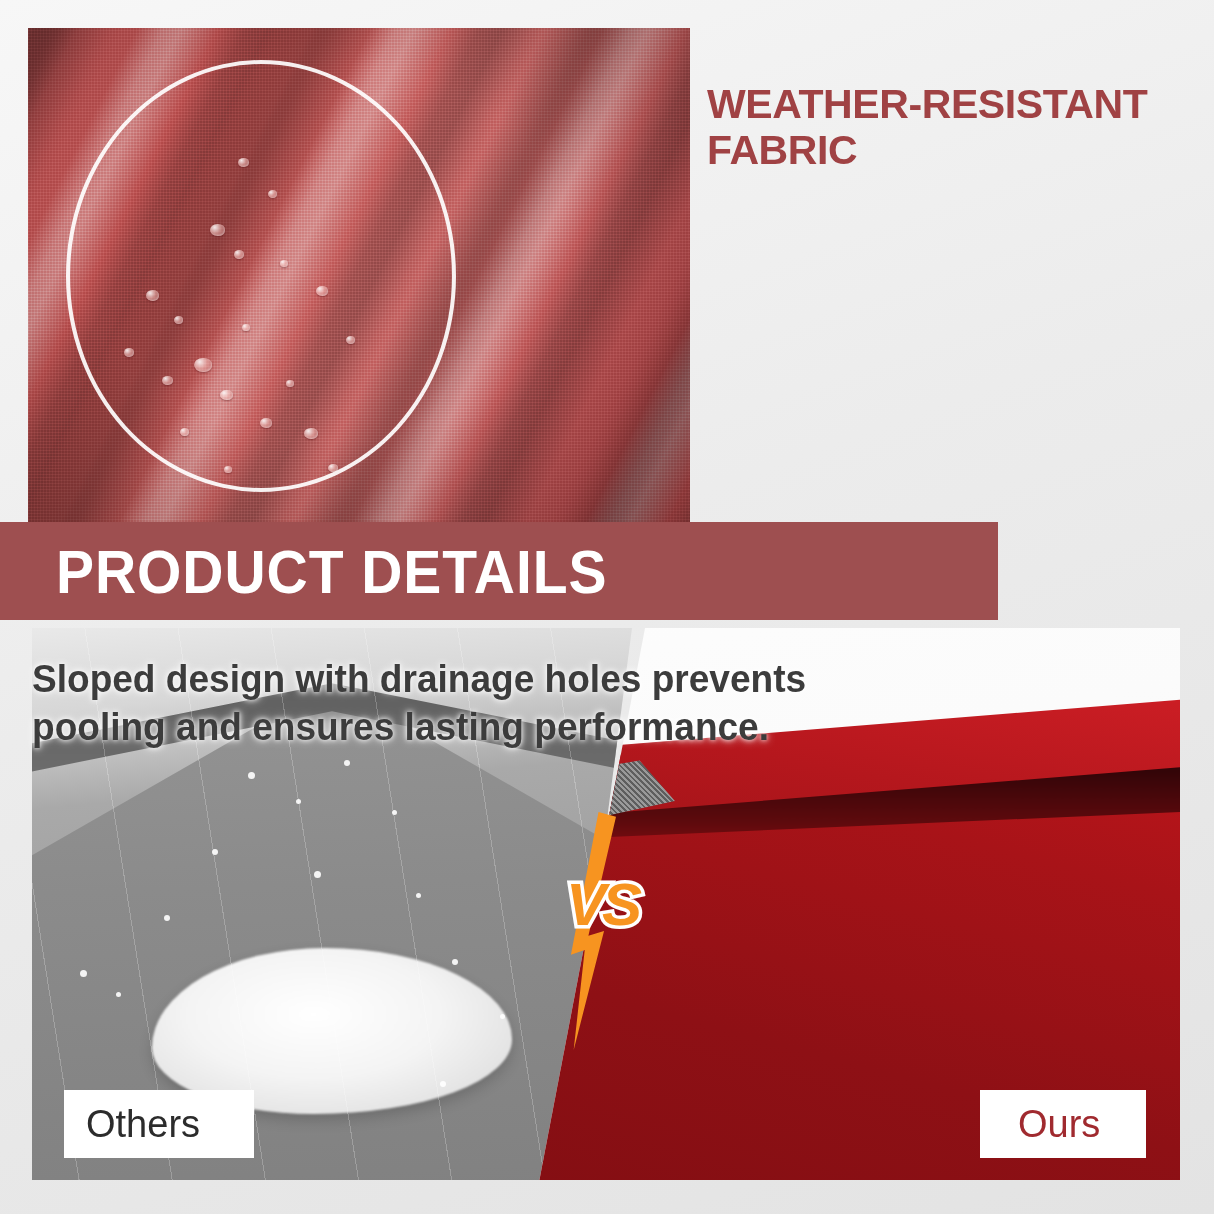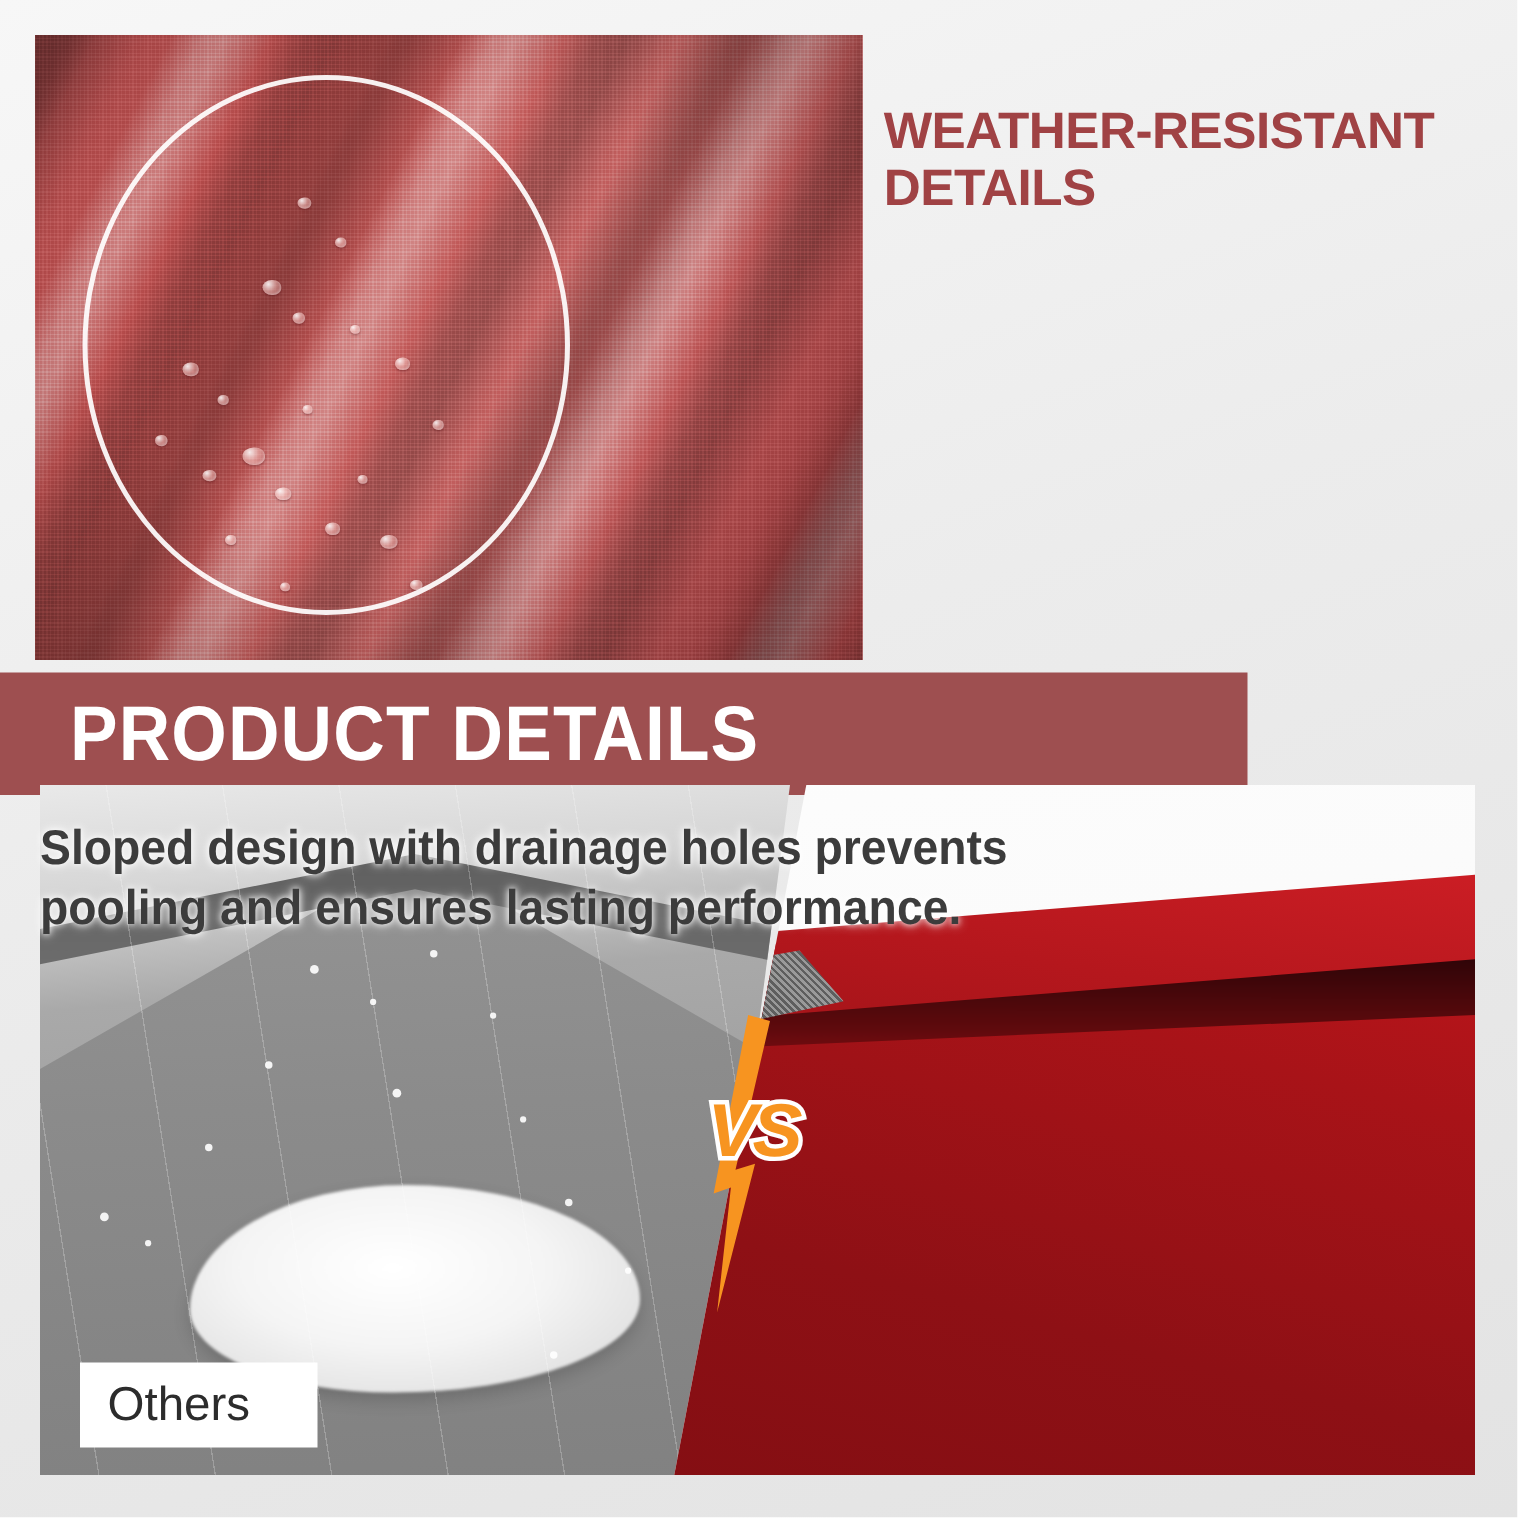--- a/index.html
+++ b/index.html
@@ -80,21 +80,21 @@
   }
   .subcopy {
     margin-top: 14px;
     font-size: 27px; line-height: 1.30;
     color: #4c4c4c;
   }
 
   
   .banner {
     position: absolute;
-    left: 0; top: 538px;
+    left: 0; top: 522px;
     width: 998px; height: 98px;
     background: #9e4f50;
     display: flex; align-items: center;
   }
   .banner-title {
     margin-left: 56px;
     color: #ffffff;
     font-size: 62px;
     font-weight: bold;
     letter-spacing: 1px;
@@ -317,21 +317,21 @@
     <div class="droplet" style="left:276px;top:400px;width:14px;height:11px;"></div>
     <div class="droplet" style="left:300px;top:436px;width:10px;height:8px;"></div>
     <div class="droplet" style="left:196px;top:438px;width:8px;height:7px;"></div>
     <div class="droplet" style="left:252px;top:232px;width:8px;height:7px;"></div>
     <div class="droplet" style="left:96px;top:320px;width:10px;height:9px;"></div>
 
     <div class="fab-circle"></div>
   </div>
 
   <div class="top-text">
-    <div class="headline">WEATHER-RESISTANT DETAILS</div>
+    <div class="headline">WEATHER-RESISTANT FABRIC</div>
   </div>
 
   <div class="banner">
     <div class="banner-title">PRODUCT DETAILS</div>
   </div>
 
   <div class="compare">
 
     <div class="side-others">
       <div class="roof-gray"></div>
@@ -361,20 +361,21 @@
       <div class="mesh-strip"></div>
       <div class="zoom-cone"></div>
       <div class="tiny-hole" style="left:24px;top:372px;"></div>
       <div class="tiny-hole" style="left:452px;top:348px;width:11px;height:9px;"></div>
       <div class="magnifier">
         <div class="grommet"></div>
       </div>
     </div>
 
     <div class="label-box label-others">Others</div>
+    <div class="label-box label-ours">Ours</div>
   </div>
 
   <div class="drain-text">Sloped design with drainage holes prevents pooling and ensures lasting performance.</div>
 
   <div class="vs-wrap">
     <div class="bolt"></div>
     <div class="vs-text">VS</div>
   </div>
 
 </div>

